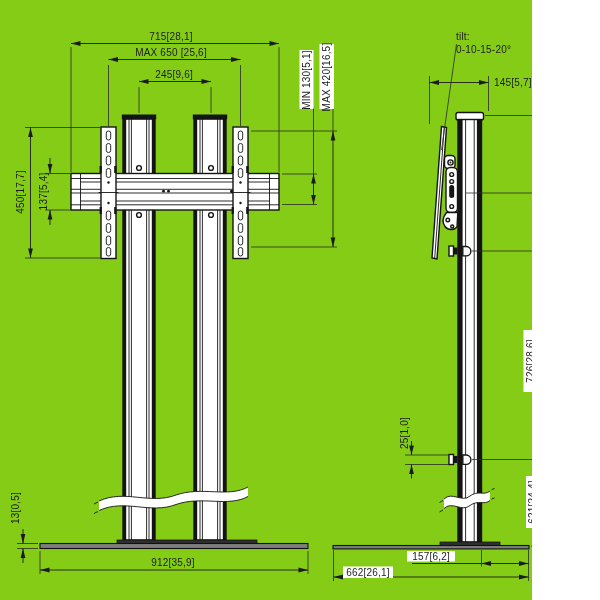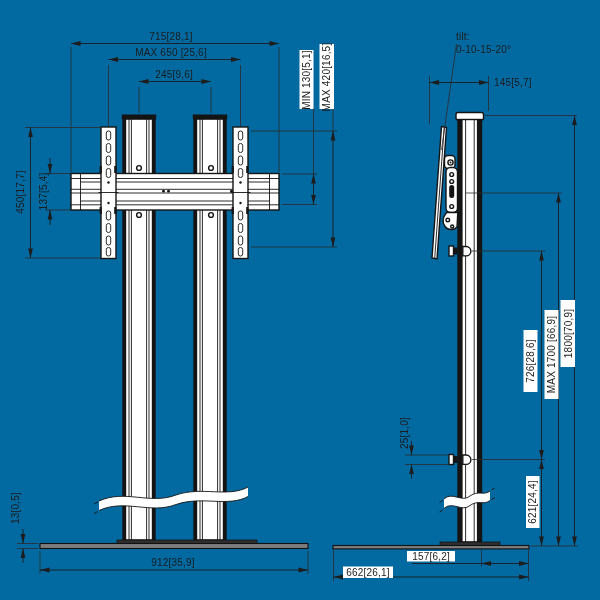--- a/index.html
+++ b/index.html
@@ -1,16 +1,16 @@
 <!DOCTYPE html>
 <html><head>
 <meta charset="utf-8">
 <style>
   html,body{margin:0;padding:0;background:#ffffff;}
-  .stage{position:relative;width:600px;height:600px;background:#0369a1;overflow:hidden;}
+  .stage{position:relative;width:532px;height:600px;background:#84cc16;overflow:hidden;}
   svg{display:block;}
   text{font-family:"Liberation Sans","DejaVu Sans",sans-serif;font-size:10px;fill:#1c1c1c;letter-spacing:.2px;}
   .ext{stroke:#2b2b2b;stroke-width:.8;fill:none;}
   .dim{stroke:#1c1c1c;stroke-width:.9;fill:none;}
   .part{stroke:#141414;stroke-width:1.4;fill:#ffffff;}
   .thin{stroke:#141414;stroke-width:.9;fill:none;}
   .solid{fill:#141414;stroke:none;}
   .mask{fill:#ffffff;stroke:none;}
 </style>
 </head>

